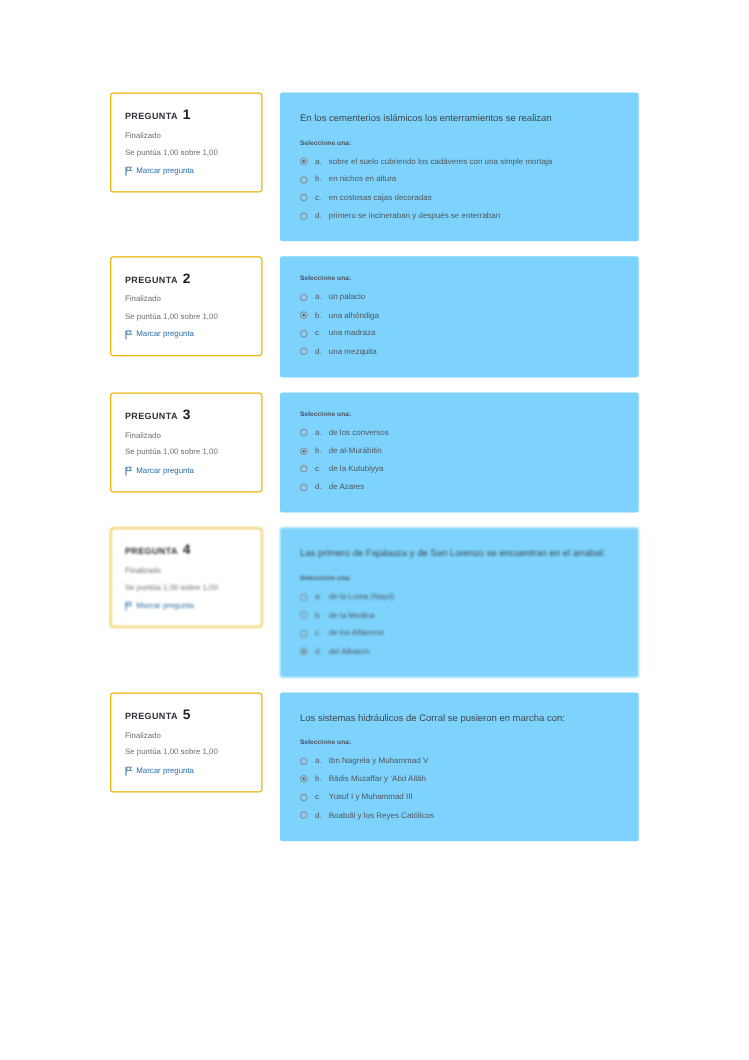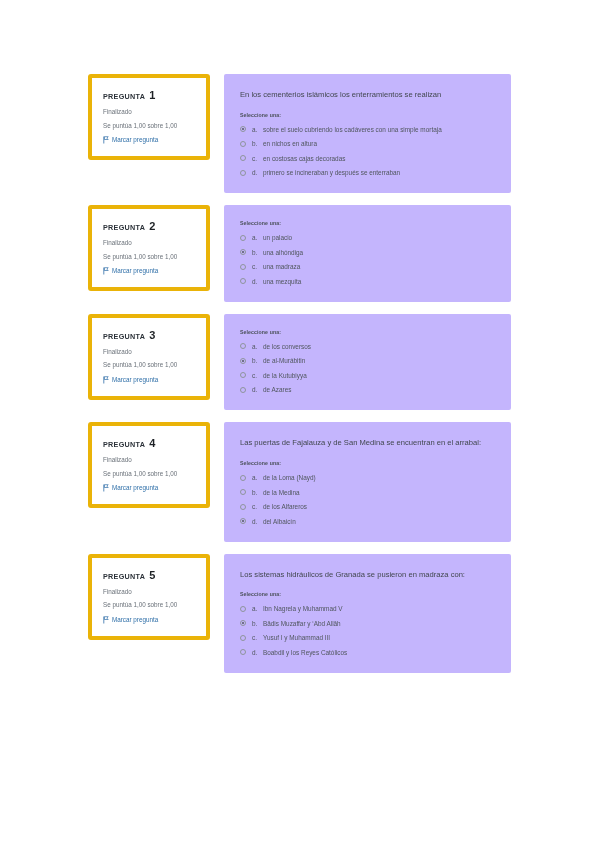--- a/index.html
+++ b/index.html
@@ -30,21 +30,21 @@
   .question-row {
     display: flex;
     align-items: flex-start;
     margin-bottom: 12px;
   }
   
   .info-card {
     width: 122px;
     flex: 0 0 122px;
     background: #ffffff;
-    border: 4px solid #eab308;
+    border: 1px solid #eab308;
     border-radius: 3px;
     padding: 11px 11px 13px 11px;
     box-sizing: border-box;
   }
   .info-card .qnum-line {
     display: flex;
     align-items: baseline;
     gap: 4px;
     margin-bottom: 7px;
   }
@@ -81,21 +81,21 @@
   }
   .flag-icon svg { display: block; }
   .flag-text {
     font-size: 6.3px;
     color: #2f6fa8;
   }
   
   .content-panel {
     flex: 1 1 auto;
     margin-left: 14px;
-    background: #c4b5fd;
+    background: #7dd3fc;
     border-radius: 2px;
     padding: 15px 16px 16px 16px;
     box-sizing: border-box;
     min-height: 80px;
   }
   .qtext {
     font-size: 7.6px;
     color: #41474e;
     line-height: 1.55;
     margin-bottom: 11px;
@@ -300,21 +300,21 @@
             <span class="flag-icon">
               <svg viewBox="0 0 6 8" width="6" height="8">
                 <line x1="0.8" y1="0.5" x2="0.8" y2="7.5" stroke="#2f6fa8" stroke-width="0.8"></line>
                 <path d="M1.4 0.7 L5.2 0.7 L3.9 2.1 L5.2 3.5 L1.4 3.5 Z" fill="none" stroke="#2f6fa8" stroke-width="0.7"></path>
               </svg>
             </span>
             <span class="flag-text">Marcar pregunta</span>
           </div>
         </div>
         <div class="content-panel">
-          <div class="qtext">Las puertas de Fajalauza y de San Medina se encuentran en el arrabal:</div>
+          <div class="qtext">Las primero de Fajalauza y de San Lorenzo se encuentran en el arrabal:</div>
           <div class="select-label">Seleccione una:</div>
           <div class="answers">
             <div class="answer">
               <span class="radio"></span>
               <span class="ansletter">a.</span>
               <span class="anstext">de la Loma (Nayd)</span>
             </div>
             <div class="answer">
               <span class="radio"></span>
               <span class="ansletter">b.</span>
@@ -345,21 +345,21 @@
             <span class="flag-icon">
               <svg viewBox="0 0 6 8" width="6" height="8">
                 <line x1="0.8" y1="0.5" x2="0.8" y2="7.5" stroke="#2f6fa8" stroke-width="0.8"></line>
                 <path d="M1.4 0.7 L5.2 0.7 L3.9 2.1 L5.2 3.5 L1.4 3.5 Z" fill="none" stroke="#2f6fa8" stroke-width="0.7"></path>
               </svg>
             </span>
             <span class="flag-text">Marcar pregunta</span>
           </div>
         </div>
         <div class="content-panel">
-          <div class="qtext">Los sistemas hidráulicos de Granada se pusieron en madraza con:</div>
+          <div class="qtext">Los sistemas hidráulicos de Corral se pusieron en marcha con:</div>
           <div class="select-label">Seleccione una:</div>
           <div class="answers">
             <div class="answer">
               <span class="radio"></span>
               <span class="ansletter">a.</span>
               <span class="anstext">Ibn Nagrela y Muhammad V</span>
             </div>
             <div class="answer">
               <span class="radio checked"></span>
               <span class="ansletter">b.</span>

